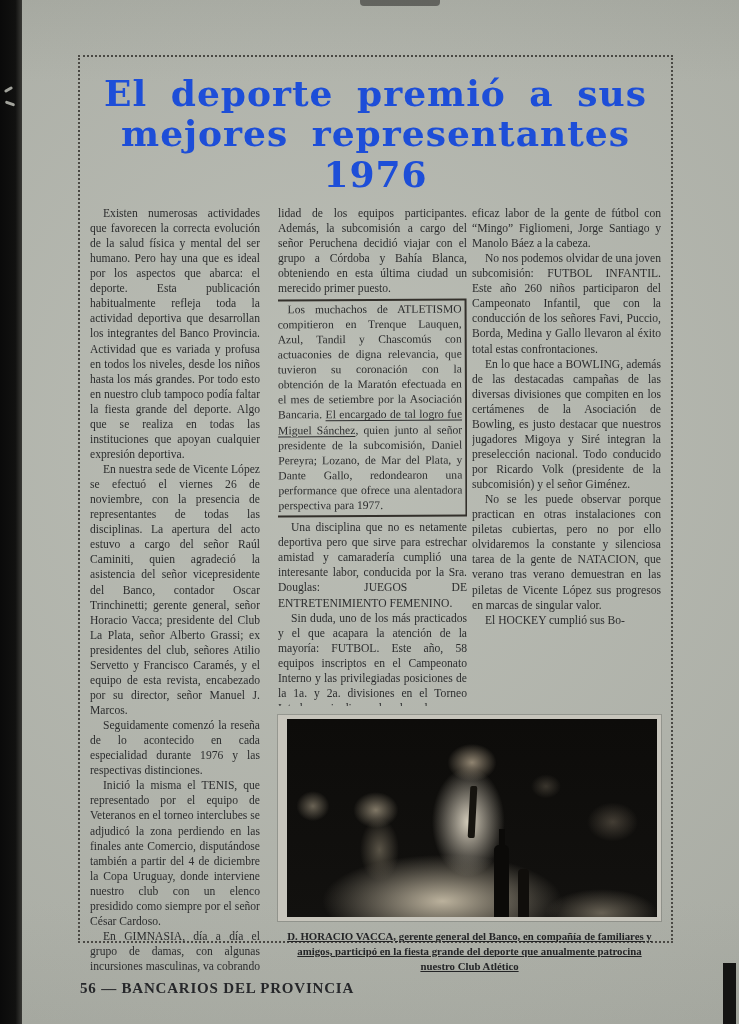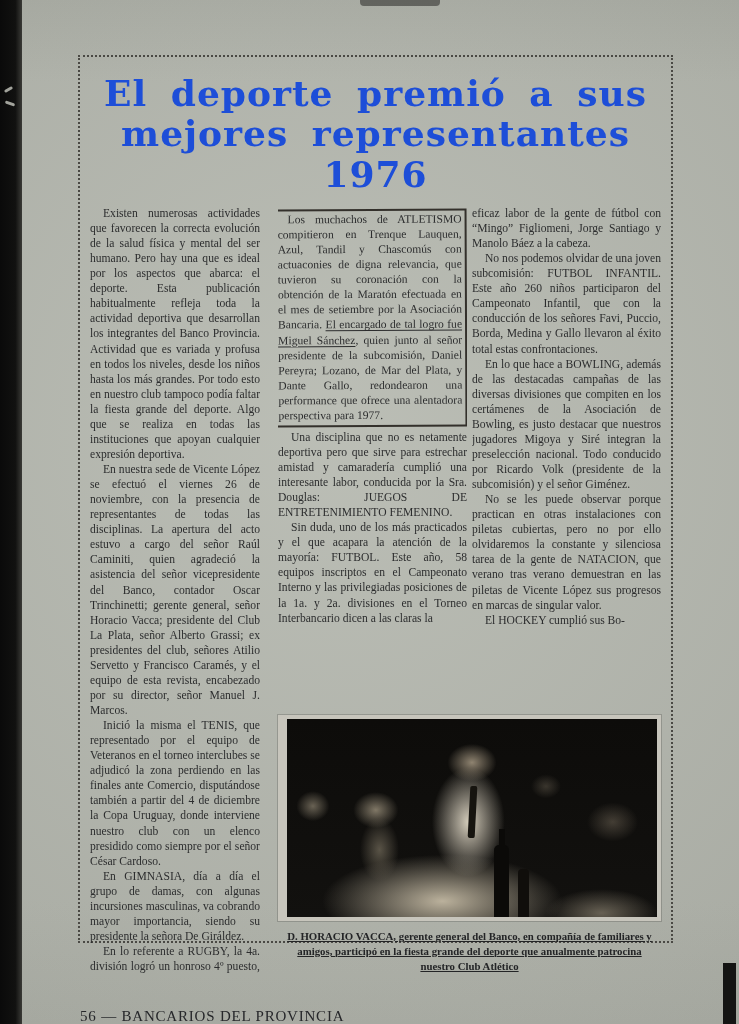--- a/index.html
+++ b/index.html
@@ -110,22 +110,22 @@
   }
   .photo-caption {
     margin-top:8px;
     font-size:10.8px; line-height:1.4; font-weight:bold;
     text-align:center; color:#232426;
     padding:0 6px;
     text-decoration:underline;
   }
 
   .page-footer {
-    position:absolute; left:80px; top:1008px;
-    font-size:15px; font-weight:normal; letter-spacing:0.8px;
+    position:absolute; left:80px; top:980px;
+    font-size:15px; font-weight:bold; letter-spacing:0.8px;
     color:#26272a;
   }
 </style>
 </head>
 <body>
 
 <div class="left-strip">
   <div class="strip-mark1"></div>
   <div class="strip-mark2"></div>
 </div>
@@ -137,29 +137,31 @@
   <div class="title-block">
     <div class="title-line">El deporte premió a sus</div>
     <div class="title-line">mejores representantes 1976</div>
   </div>
 
   <div class="cols">
 
     <div class="colA">
       <p class="body-p">Existen numerosas actividades que favorecen la correcta evolución de la salud física y mental del ser humano. Pero hay una que es ideal por los aspectos que abarca: el deporte. Esta publicación habitualmente refleja toda la actividad deportiva que desarrollan los integrantes del Banco Provincia. Actividad que es variada y profusa en todos los niveles, desde los niños hasta los más grandes. Por todo esto en nuestro club tampoco podía faltar la fiesta grande del deporte. Algo que se realiza en todas las instituciones que apoyan cualquier expresión deportiva.</p>
       <p class="body-p">En nuestra sede de Vicente López se efectuó el viernes 26 de noviembre, con la presencia de representantes de todas las disciplinas. La apertura del acto estuvo a cargo del señor Raúl Caminiti, quien agradeció la asistencia del señor vicepresidente del Banco, contador Oscar Trinchinetti; gerente general, señor Horacio Vacca; presidente del Club La Plata, señor Alberto Grassi; ex presidentes del club, señores Atilio Servetto y Francisco Caramés, y el equipo de esta revista, encabezado por su director, señor Manuel J. Marcos.</p>
+      <p class="body-p">Seguidamente comenzó la reseña de lo acontecido en cada especialidad durante 1976 y las respectivas distinciones.</p>
       <p class="body-p">Inició la misma el TENIS, que representado por el equipo de Veteranos en el torneo interclubes se adjudicó la zona perdiendo en las finales ante Comercio, disputándose también a partir del 4 de diciembre la Copa Uruguay, donde interviene nuestro club con un elenco presidido como siempre por el señor César Cardoso.</p>
       <p class="body-p">En GIMNASIA, día a día el grupo de damas, con algunas incursiones masculinas, va cobrando mayor importancia, siendo su presidente la señora De Giráldez.</p>
       <p class="body-p">En lo referente a RUGBY, la 4a. división logró un honroso 4º puesto, mientras que la 5a. y la 6a. lograron aceptables ubicaciones, teniendo en cuenta la ca-</p>
     </div>
 
     <div class="right-wrap">
       <div class="right-cols">
 
         <div class="colB">
+          <p class="body-p no-indent">lidad de los equipos participantes. Además, la subcomisión a cargo del señor Peruchena decidió viajar con el grupo a Córdoba y Bahía Blanca, obteniendo en esta última ciudad un merecido primer puesto.</p>
           <div class="highlight-box">
             <p class="body-p"><span>Los muchachos de ATLETISMO compitieron en Trenque Lauquen, Azul, Tandil y Chascomús con actuaconies de digna relevancia, que tuvieron su coronación con la obtención de la Maratón efectuada en el mes de setiembre por la Asociación Bancaria. </span><span class="u">El encargado de tal logro fue Miguel Sánchez</span><span>, quien junto al señor presidente de la subcomisión, Daniel Pereyra; Lozano, de Mar del Plata, y Dante Gallo, redondearon una performance que ofrece una alentadora perspectiva para 1977.</span></p>
           </div>
           <p class="body-p">Una disciplina que no es netamente deportiva pero que sirve para estrechar amistad y camaradería cumplió una interesante labor, conducida por la Sra. Douglas: JUEGOS DE ENTRETENIMIENTO FEMENINO.</p>
           <p class="body-p">Sin duda, uno de los más practicados y el que acapara la atención de la mayoría: FUTBOL. Este año, 58 equipos inscriptos en el Campeonato Interno y las privilegiadas posiciones de la 1a. y 2a. divisiones en el Torneo Interbancario dicen a las claras la</p>
         </div>
 
         <div class="colC">
           <p class="body-p no-indent">eficaz labor de la gente de fútbol con “Mingo” Figliomeni, Jorge Santiago y Manolo Báez a la cabeza.</p>
           <p class="body-p">No nos podemos olvidar de una joven subcomisión: FUTBOL INFANTIL. Este año 260 niños participaron del Campeonato Infantil, que con la conducción de los señores Favi, Puccio, Borda, Medina y Gallo llevaron al éxito total estas confrontaciones.</p>

